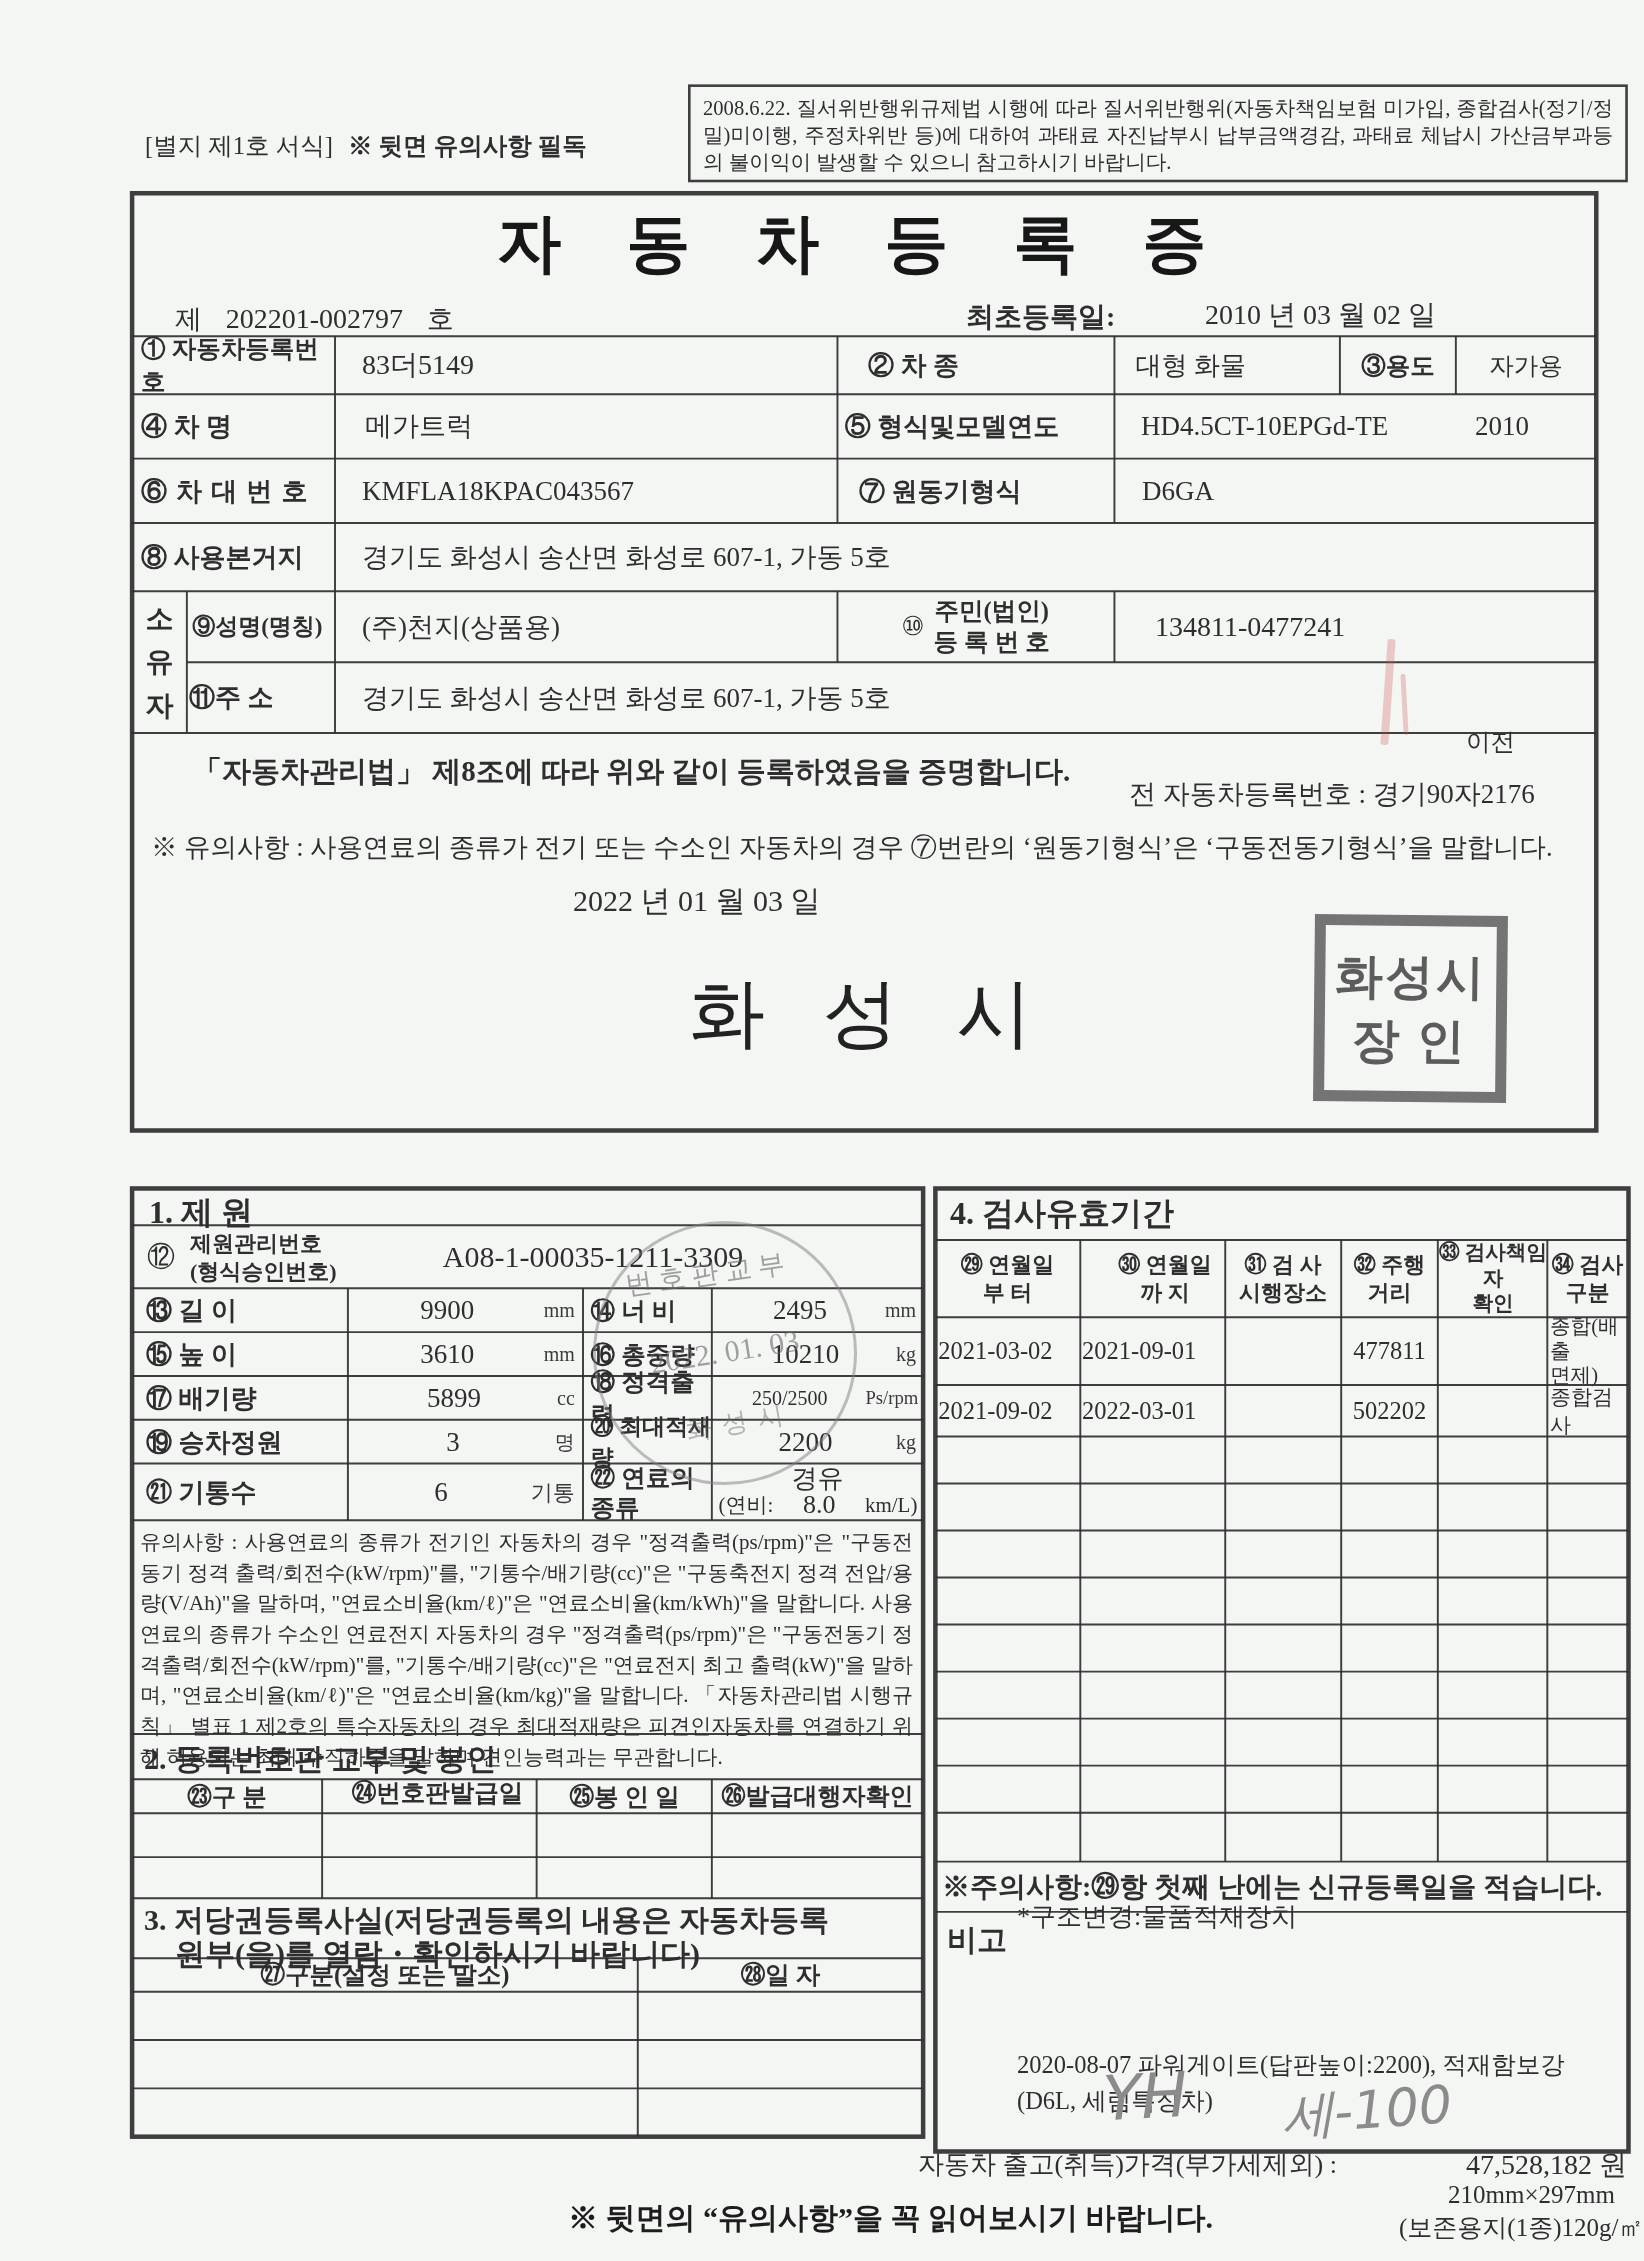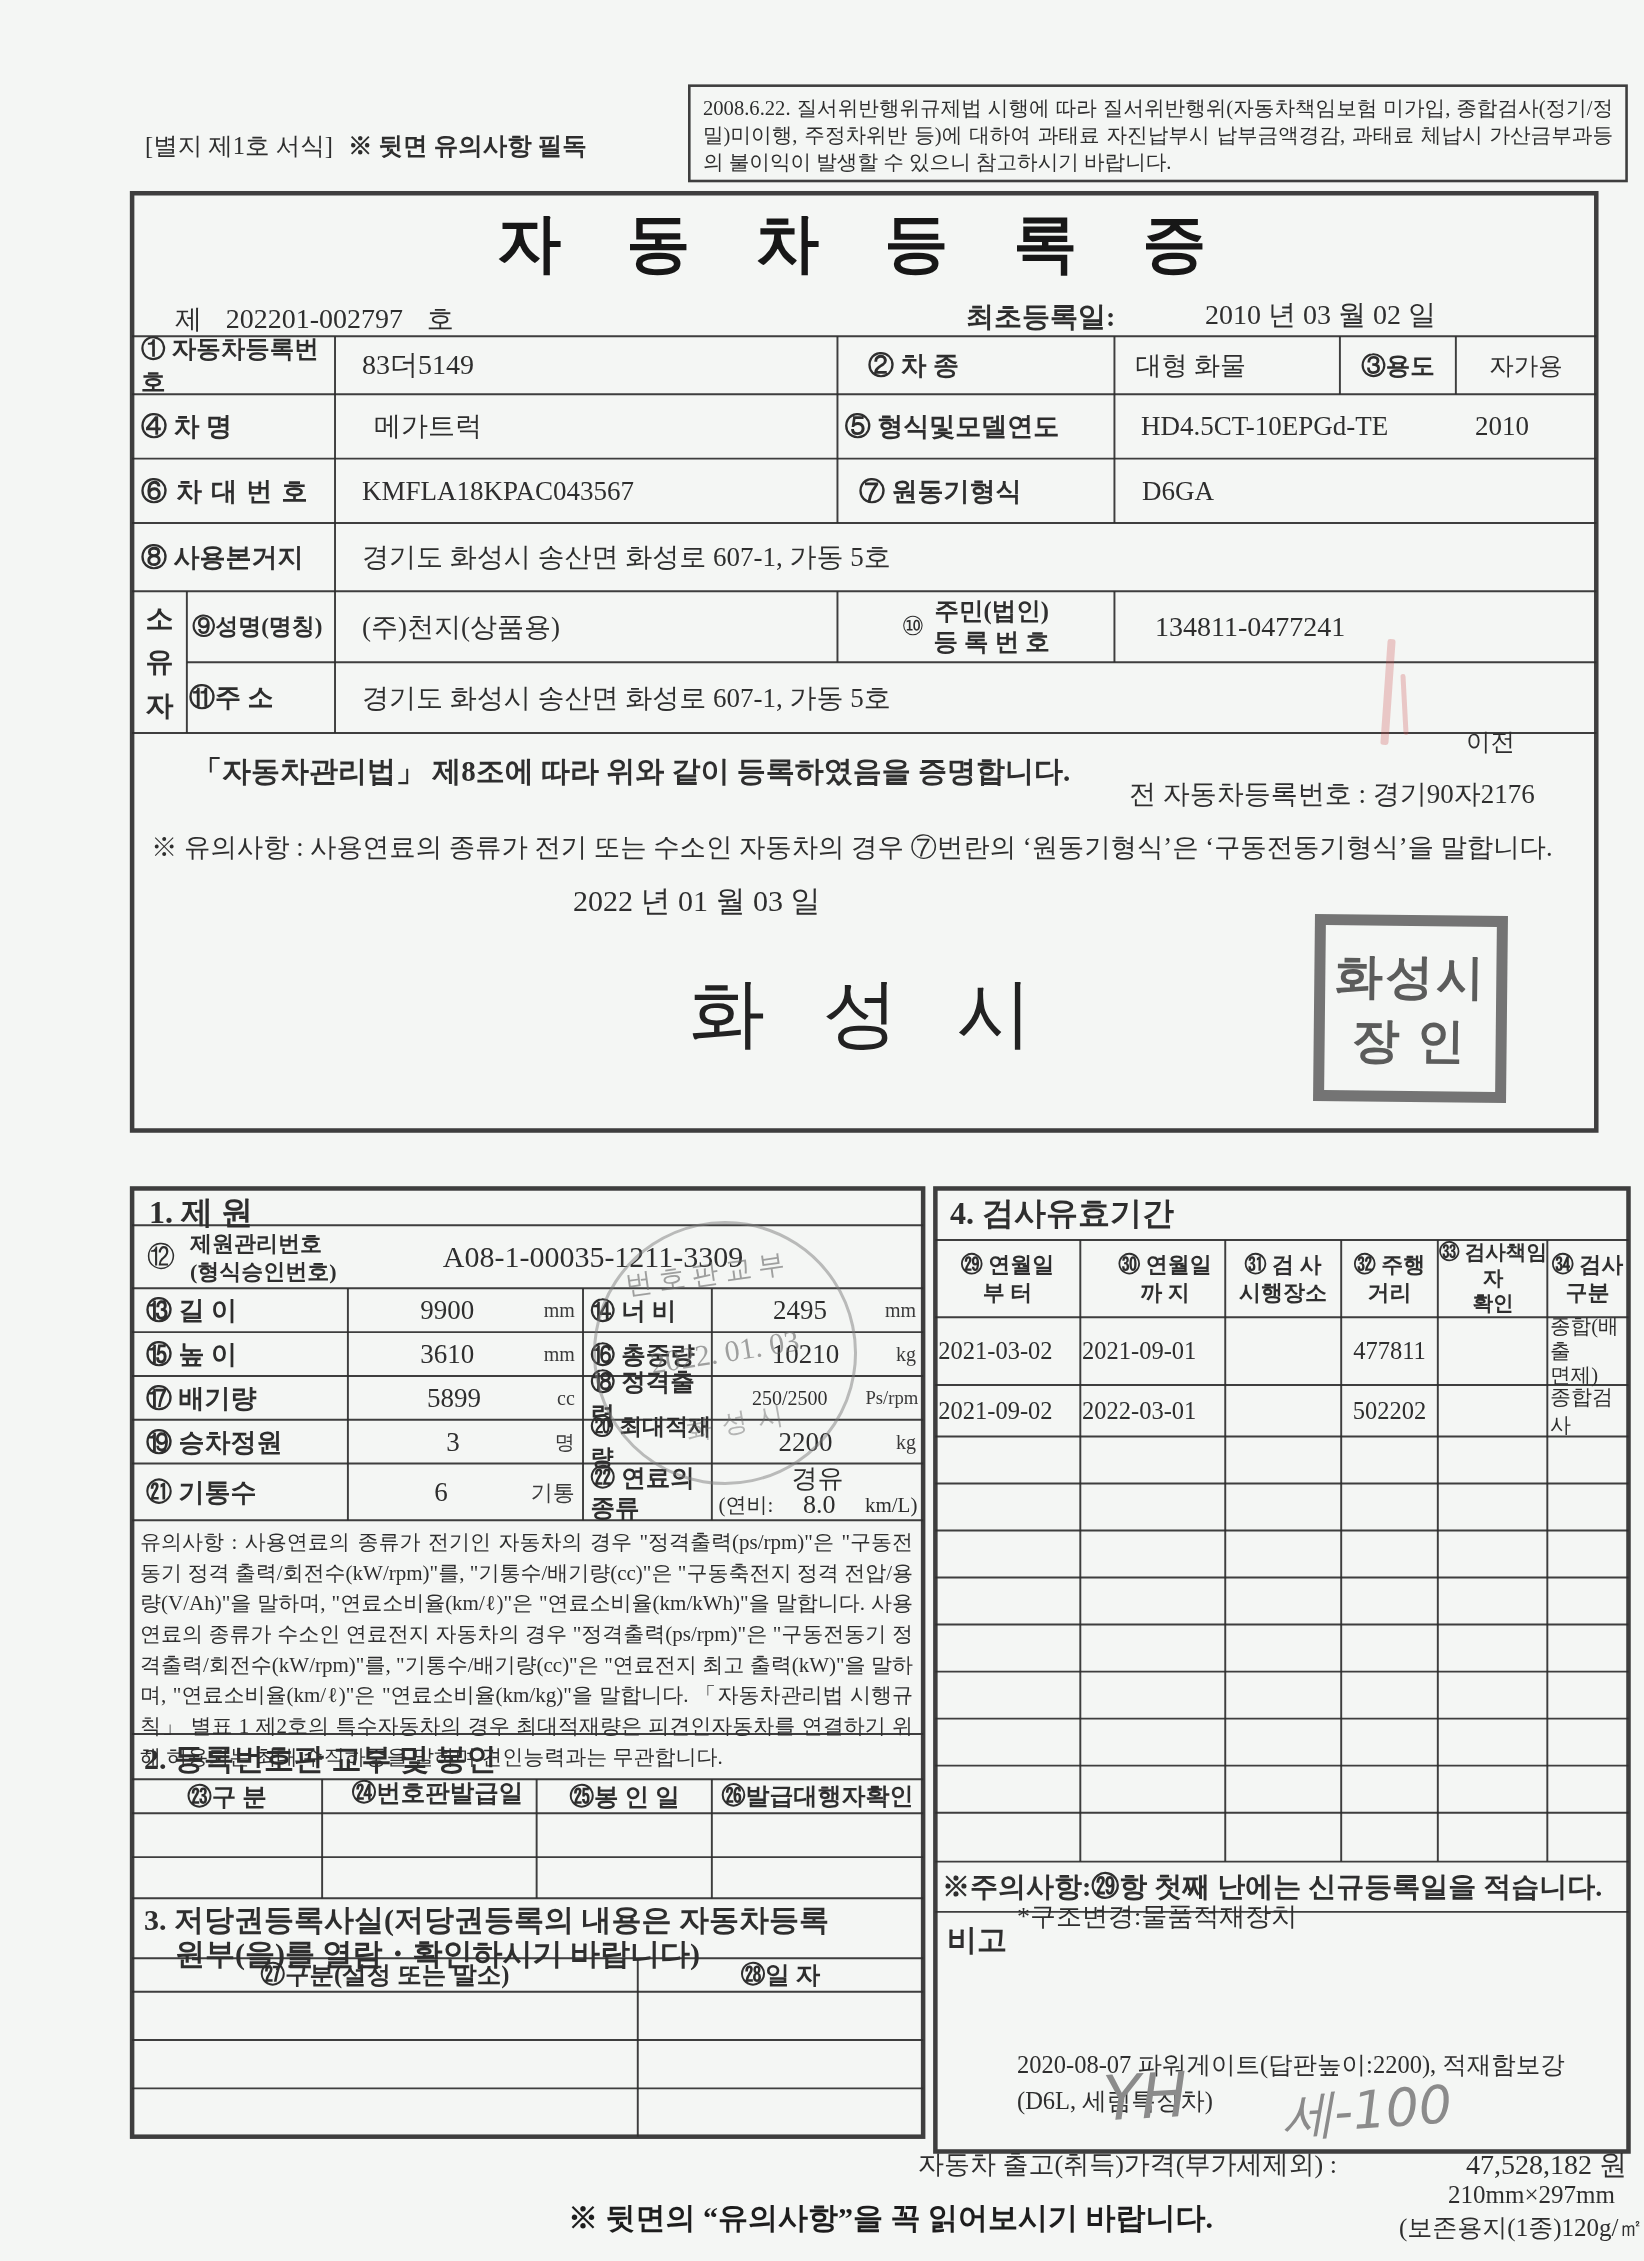--- a/index.html
+++ b/index.html
@@ -127,21 +127,21 @@
   <div class="t" style="left:1205px;top:296px;font-size:28px;">2010  년   03 월   02 일</div>
 
   <div class="cell b" style="left:132px;top:336px;width:203px;height:58px;padding-left:9px;font-size:24.5px;">① 자동차등록번호</div>
   <div class="cell" style="left:335px;top:336px;width:502px;height:58px;padding-left:27px;font-size:28px;">83더5149</div>
   <div class="cell b" style="left:837px;top:336px;width:277px;height:58px;padding-left:31px;font-size:26px;">② 차       종</div>
   <div class="cell" style="left:1115px;top:336px;width:225px;height:58px;padding-left:20.6px;font-size:26px;">대형 화물</div>
   <div class="cell ctr b" style="left:1340px;top:336px;width:116px;height:58px;font-size:24.5px;">③용도</div>
   <div class="cell ctr" style="left:1456px;top:336px;width:140px;height:58px;font-size:24.5px;">자가용</div>
 
   <div class="cell b" style="left:132px;top:394px;width:203px;height:64px;padding-left:9px;font-size:26px;">④ 차       명</div>
-  <div class="cell" style="left:335px;top:394px;width:502px;height:64px;padding-left:39px;font-size:27px;">메가트럭</div>
+  <div class="cell" style="left:335px;top:394px;width:502px;height:64px;padding-left:30px;font-size:27px;">메가트럭</div>
   <div class="cell b" style="left:837px;top:394px;width:277px;height:64px;padding-left:7.7px;font-size:26px;">⑤ 형식및모델연도</div>
   <div class="cell" style="left:1115px;top:394px;width:361px;height:64px;padding-left:26px;font-size:27px;">HD4.5CT-10EPGd-TE</div>
   <div class="cell" style="left:1475px;top:394px;width:110px;height:64px;font-size:27px;">2010</div>
 
   <div class="cell b" style="left:132px;top:459px;width:203px;height:64px;padding-left:9px;font-size:26px;letter-spacing:1.3px;">⑥ 차 대 번 호</div>
   <div class="cell" style="left:335px;top:459px;width:502px;height:64px;padding-left:27px;font-size:27px;">KMFLA18KPAC043567</div>
   <div class="cell b" style="left:837px;top:459px;width:277px;height:64px;padding-left:22px;font-size:26px;">⑦  원동기형식</div>
   <div class="cell" style="left:1115px;top:459px;width:482px;height:64px;padding-left:27px;font-size:27px;">D6GA</div>
 
   <div class="cell b" style="left:132px;top:523px;width:203px;height:68px;padding-left:9px;font-size:26px;">⑧ 사용본거지</div>

